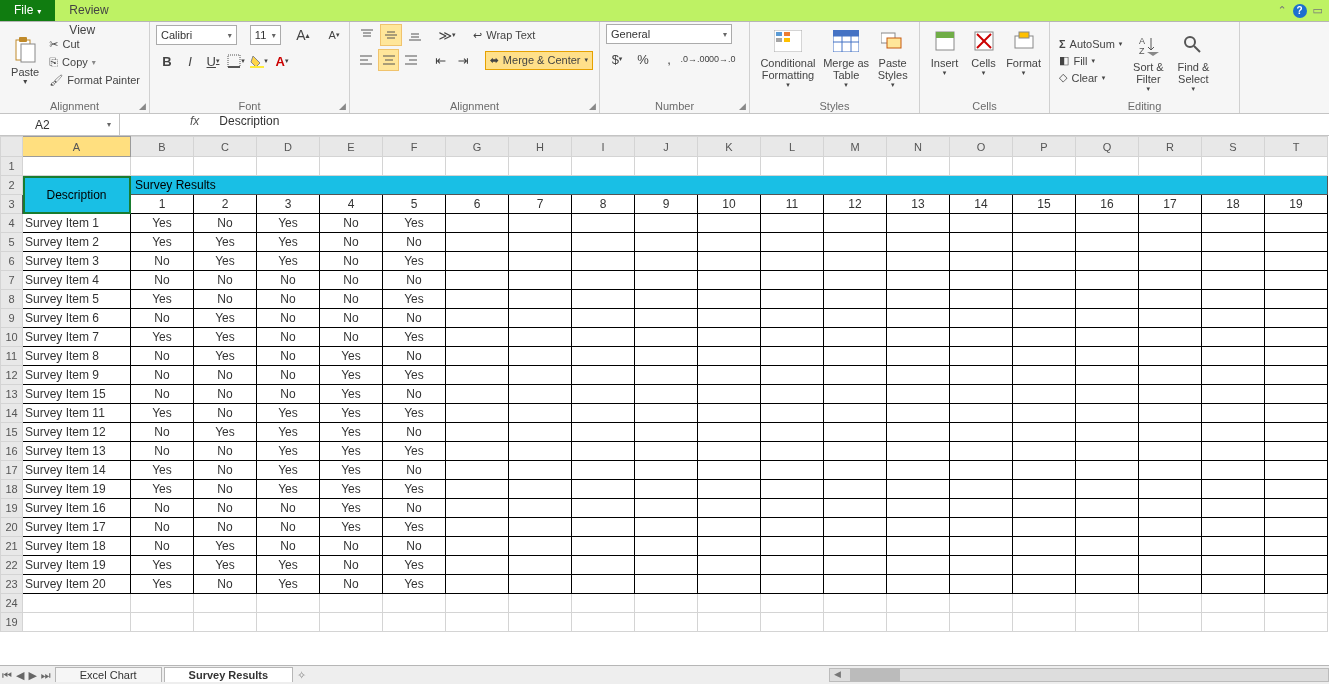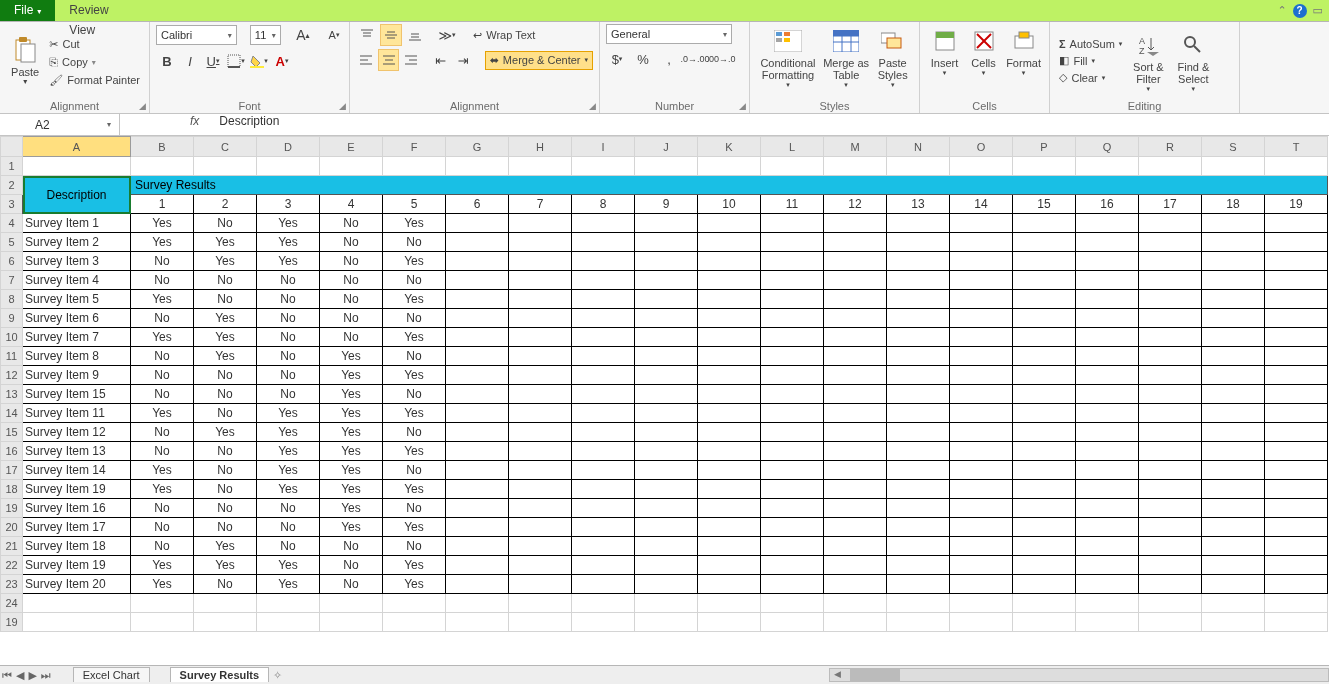--- a/index.html
+++ b/index.html
@@ -39,21 +39,21 @@
 .colA{width:108px}.colstd{width:63px}
 .selcol{background:#ffdf7f!important;border-color:#9b9b9b!important;color:#333}
 .hdrcell{background:#19bfe5!important;color:#000;border-color:#555!important;text-align:center}
 .hdrcell.left{text-align:left;padding-left:4px}
 .desc{text-align:center}
 .datacell{border-color:#000!important;text-align:center}
 .datacell.left{text-align:left;padding-left:2px}
 .selcell{outline:2px solid #197c2f;outline-offset:-2px}
 .sheetbar{position:absolute;left:0;right:0;bottom:0;height:19px;border-top:1px solid #b6b6b6;background:#eee;display:flex;align-items:center;font-size:11px}
 .sheetbar .nav{padding:0 2px;color:#666;cursor:pointer}
-.sheetbar .stab{border:1px solid #b6b6b6;border-bottom:none;padding:1px 9px;background:#f6f6f6;margin-left:20px;cursor:pointer}
+.sheetbar .stab{border:1px solid #b6b6b6;border-bottom:none;padding:1px 24px;background:#f6f6f6;margin-left:2px;cursor:pointer}
 .sheetbar .stab.active{background:#fff;font-weight:bold}
 .sheetbar .newtab{margin-left:4px;color:#888;cursor:pointer}
 .sheetbar .scroll{margin-left:auto;width:500px;height:14px;background:#ddd;border:1px solid #bbb;position:relative}
 .sheetbar .scroll .thumb{position:absolute;left:20px;width:50px;top:0;bottom:0;background:#bbb}
 </style>
 </head>
 <body>
 
 <div class="tabbar">
   <div class="tab file">File</div>

